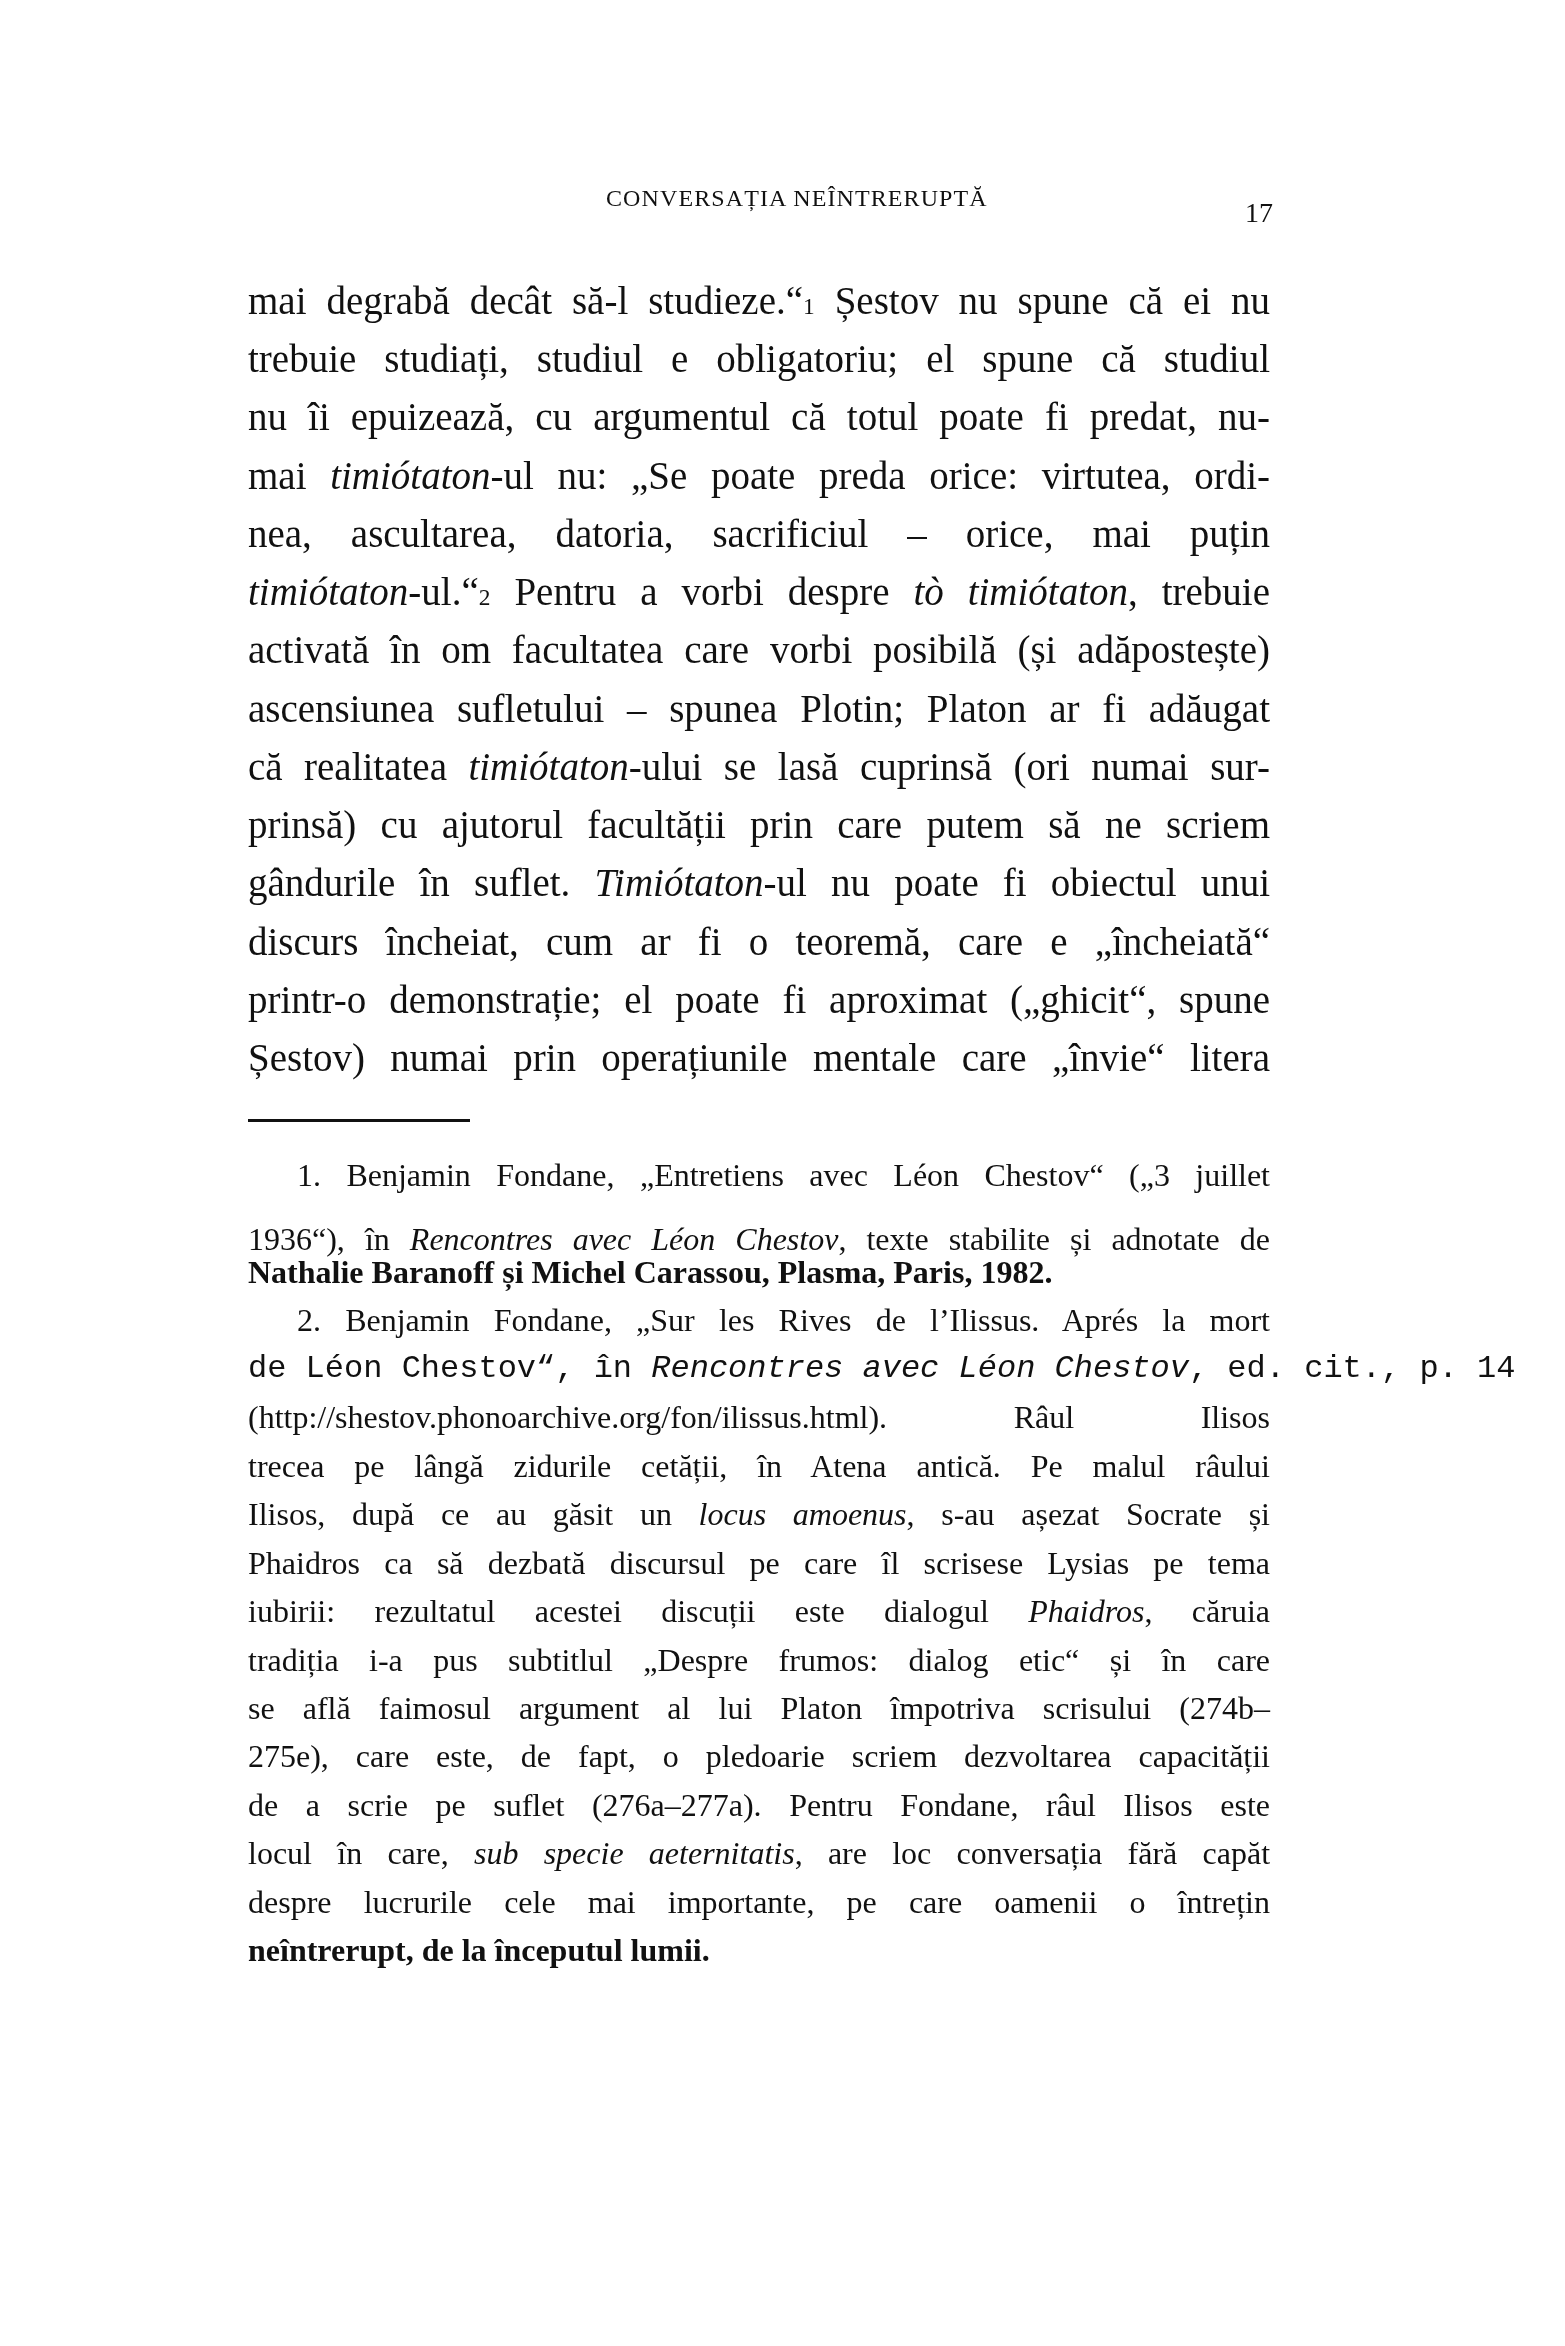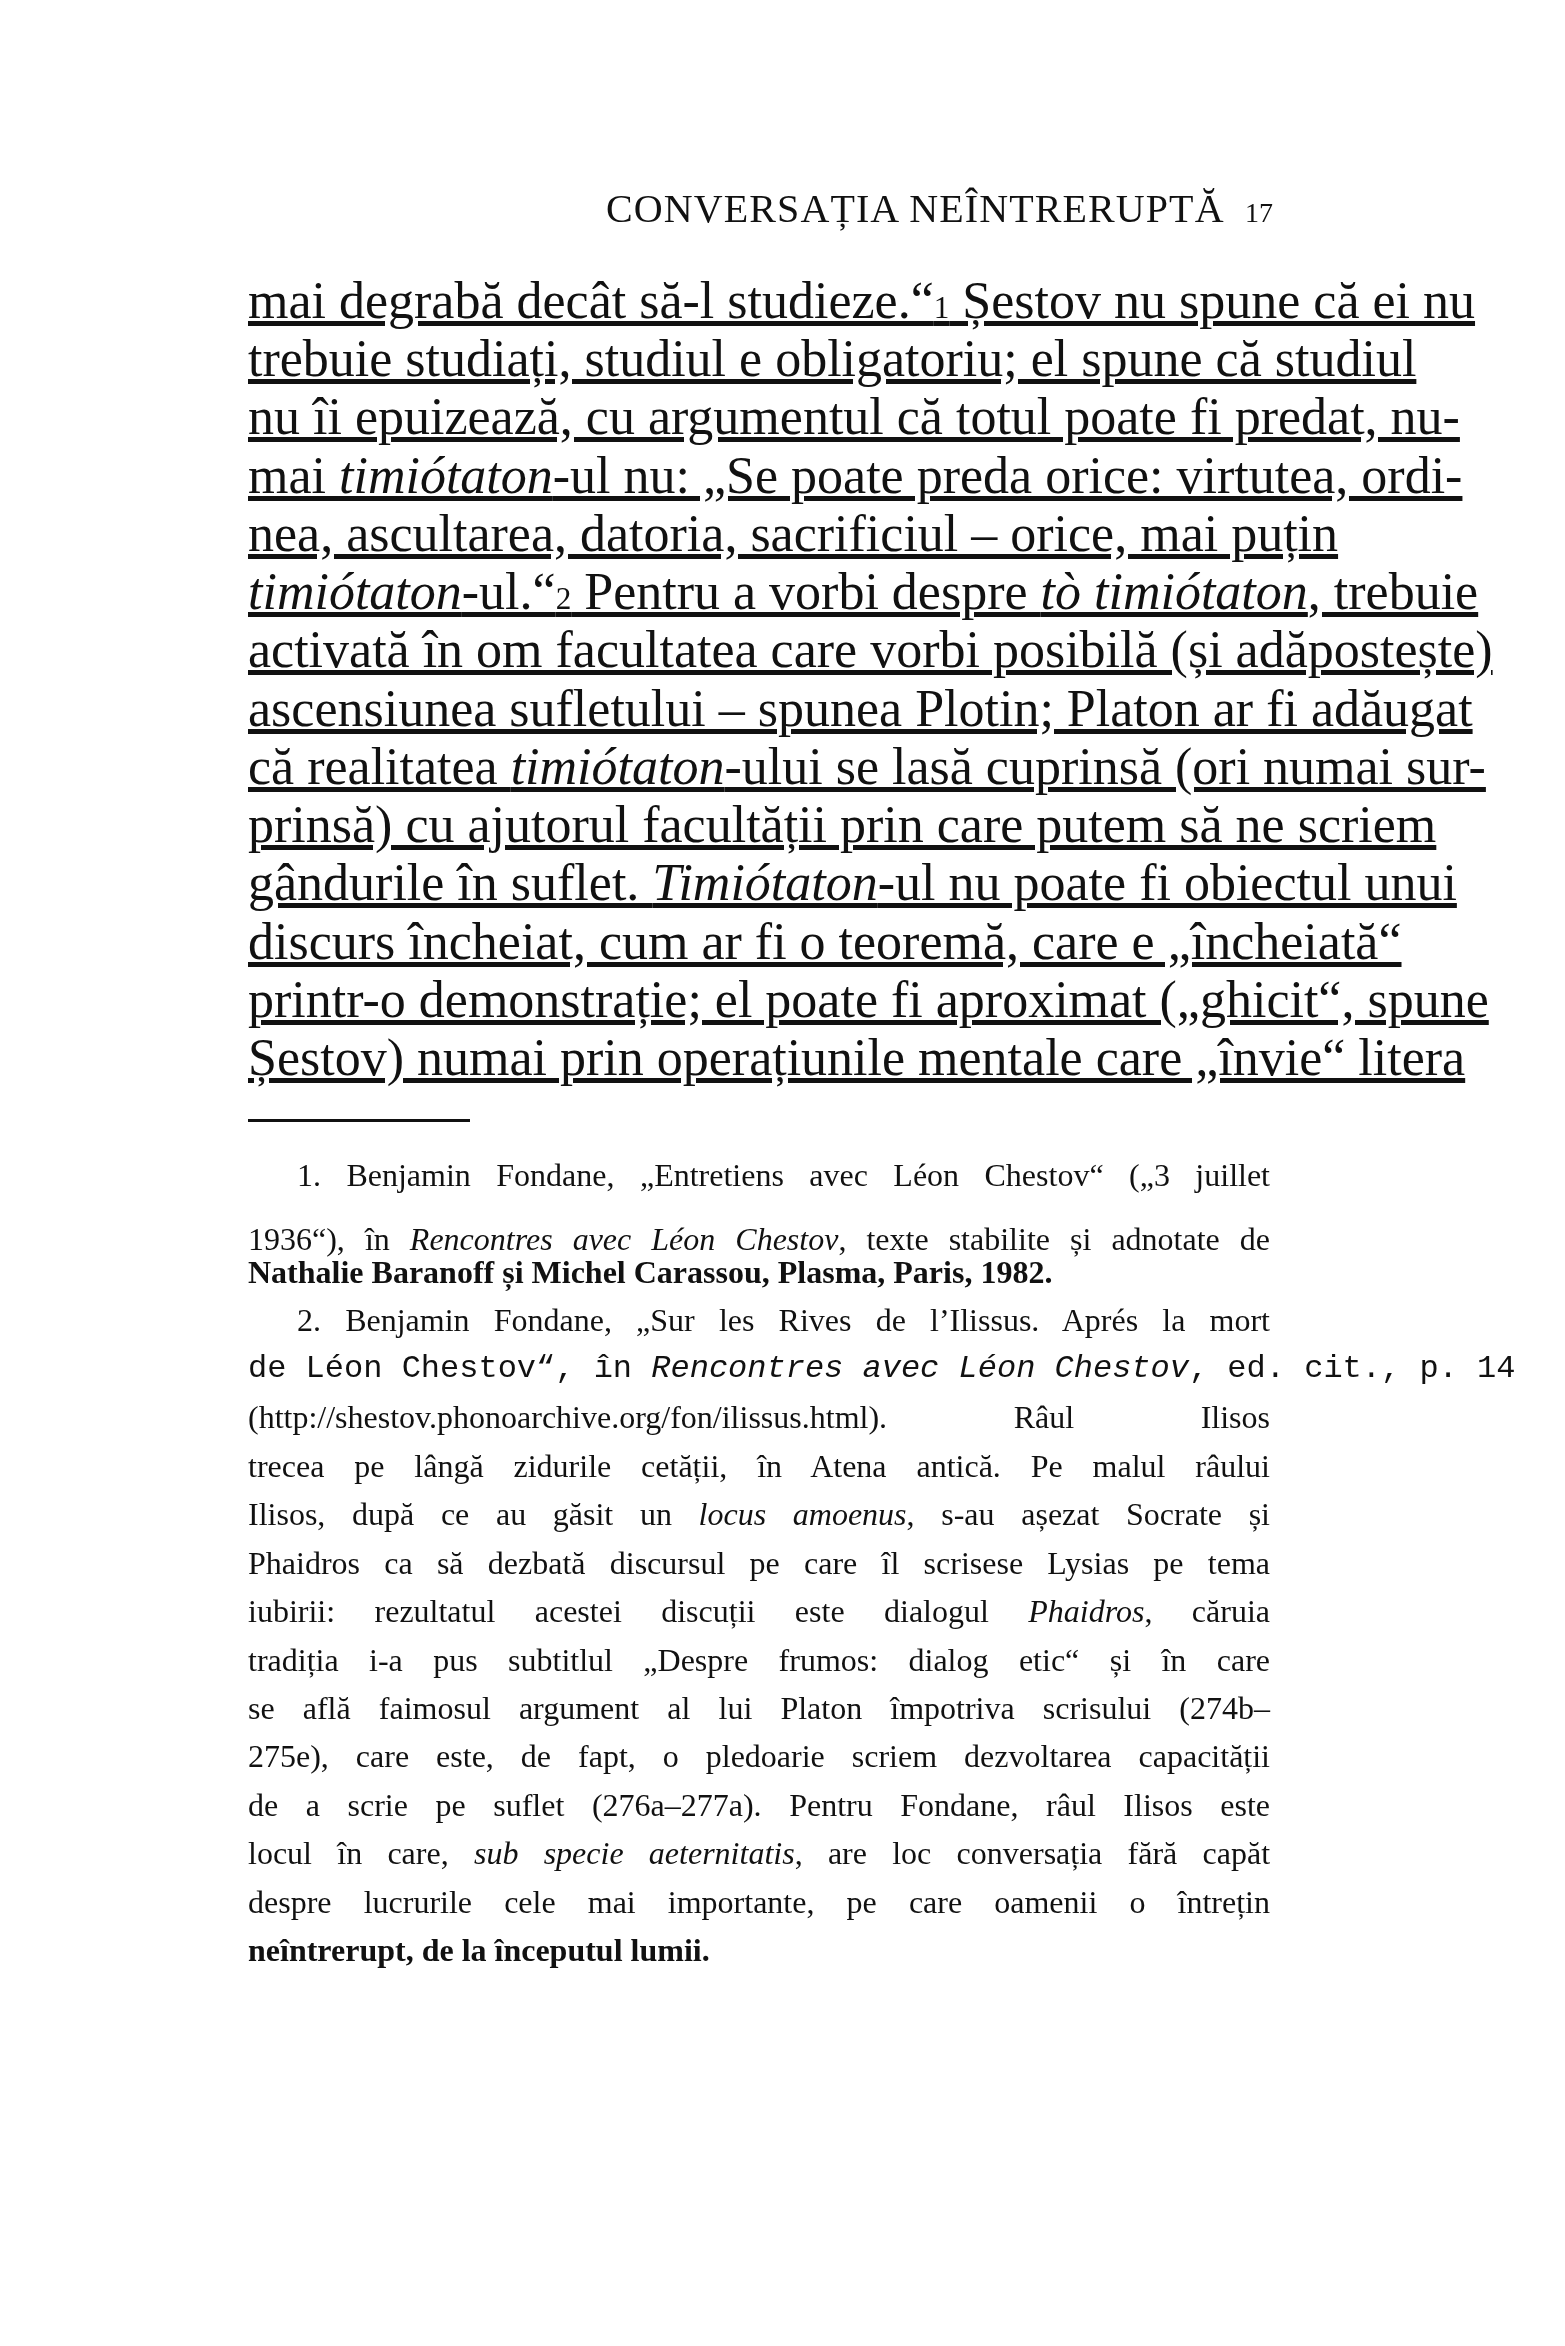--- a/index.html
+++ b/index.html
@@ -1,24 +1,24 @@
 <!DOCTYPE html>
 <html style="font-size:15px"><head>
   <meta charset="utf-8">
   <style>
     html, body { margin: 0; padding: 0; background: #ffffff; }
     body { width: 1565px; height: 2347px; position: relative; overflow: hidden;
            font-family: "Liberation Serif", "DejaVu Serif", serif; color: #111; }
     .header { position: absolute; top: 185px; left: 606px; width: 667px; height: 57px; }
-    .running-title { position: absolute; left: 0; top: 0; font-size: 40px; letter-spacing: 1.1px;
+    .running-title { position: absolute; left: 0; top: 0; font-size: 24px; letter-spacing: 1.1px;
                      font-variant: small-caps; text-transform: uppercase; }
     .page-number { position: absolute; right: 0; top: 12px; font-size: 28px; text-align: center; }
     .body-text { position: absolute; left: 248px; top: 274px; width: 1022px; }
-    .line { position: absolute; left: 0; width: 1022px; white-space: nowrap; font-size: 52px;
-            line-height: 54px; text-align: justify; text-align-last: justify; text-decoration: underline; }
+    .line { position: absolute; left: 0; width: 1022px; white-space: nowrap; font-size: 39px;
+            line-height: 54px; text-align: justify; text-align-last: justify; }
     .fn-rule { position: absolute; left: 248px; top: 1119px; width: 222px; height: 2.8px; background: #111; }
     .footnotes { position: absolute; left: 248px; top: 1151px; width: 1022px; }
     .fline { position: absolute; left: 0; width: 1022px; white-space: nowrap; font-size: 32px;
              line-height: 48px; text-align: justify; text-align-last: justify; }
     .fline.indent { padding-left: 49px; width: 973px; }
     .fline.last { text-align-last: left; font-weight: bold; }
     i { font-style: italic; }
     sup { font-size: 60%; vertical-align: 38%; line-height: 0; }
   </style>
 </head>

